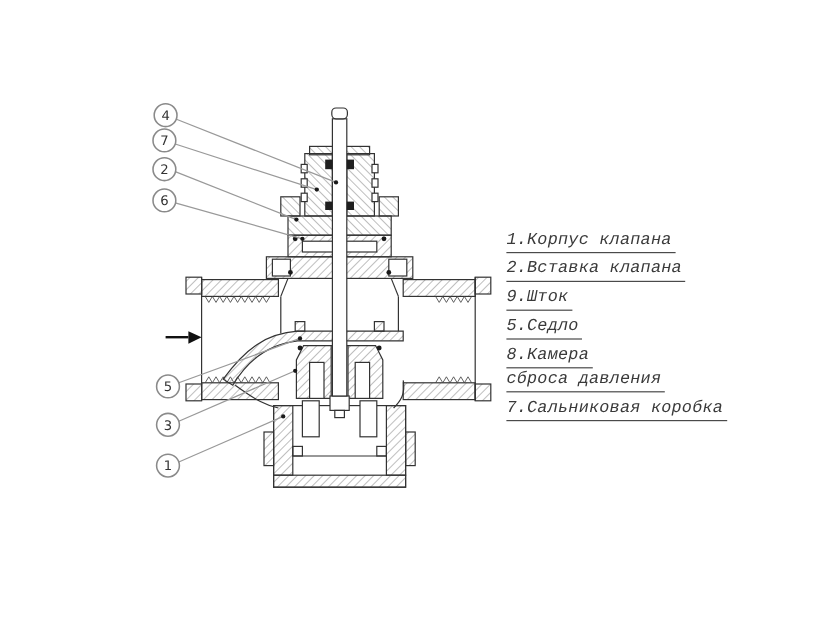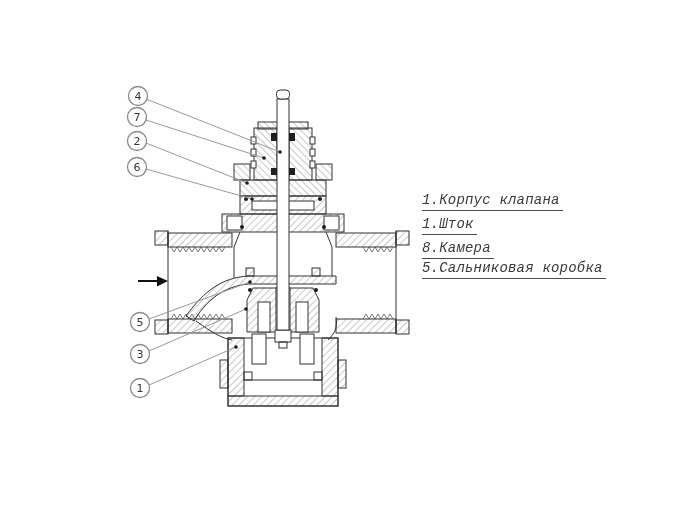--- a/index.html
+++ b/index.html
@@ -196,21 +196,28 @@
       <text class="callout-num" x="140" y="392">1</text>
     </g>
   </g>
 </svg>
 
 <div class="legend">
   <div>
     <span class="legend-line">1.Корпус клапана</span>
   </div>
   <div>
-    <span class="legend-line">1.Шток</span>
+    <span class="legend-line">2.Вставка клапана</span>
+  </div>
+  <div>
+    <span class="legend-line">9.Шток</span>
+  </div>
+  <div>
+    <span class="legend-line">5.Седло</span>
   </div>
   <div>
     <span class="legend-line tight">8.Камера</span>
-  </div>
-  <div>
-    <span class="legend-line">5.Сальниковая коробка</span>
+    <span class="legend-line">сброса давления</span>
+  </div>
+  <div>
+    <span class="legend-line">7.Сальниковая коробка</span>
   </div>
 </div>
 
 </body></html>

